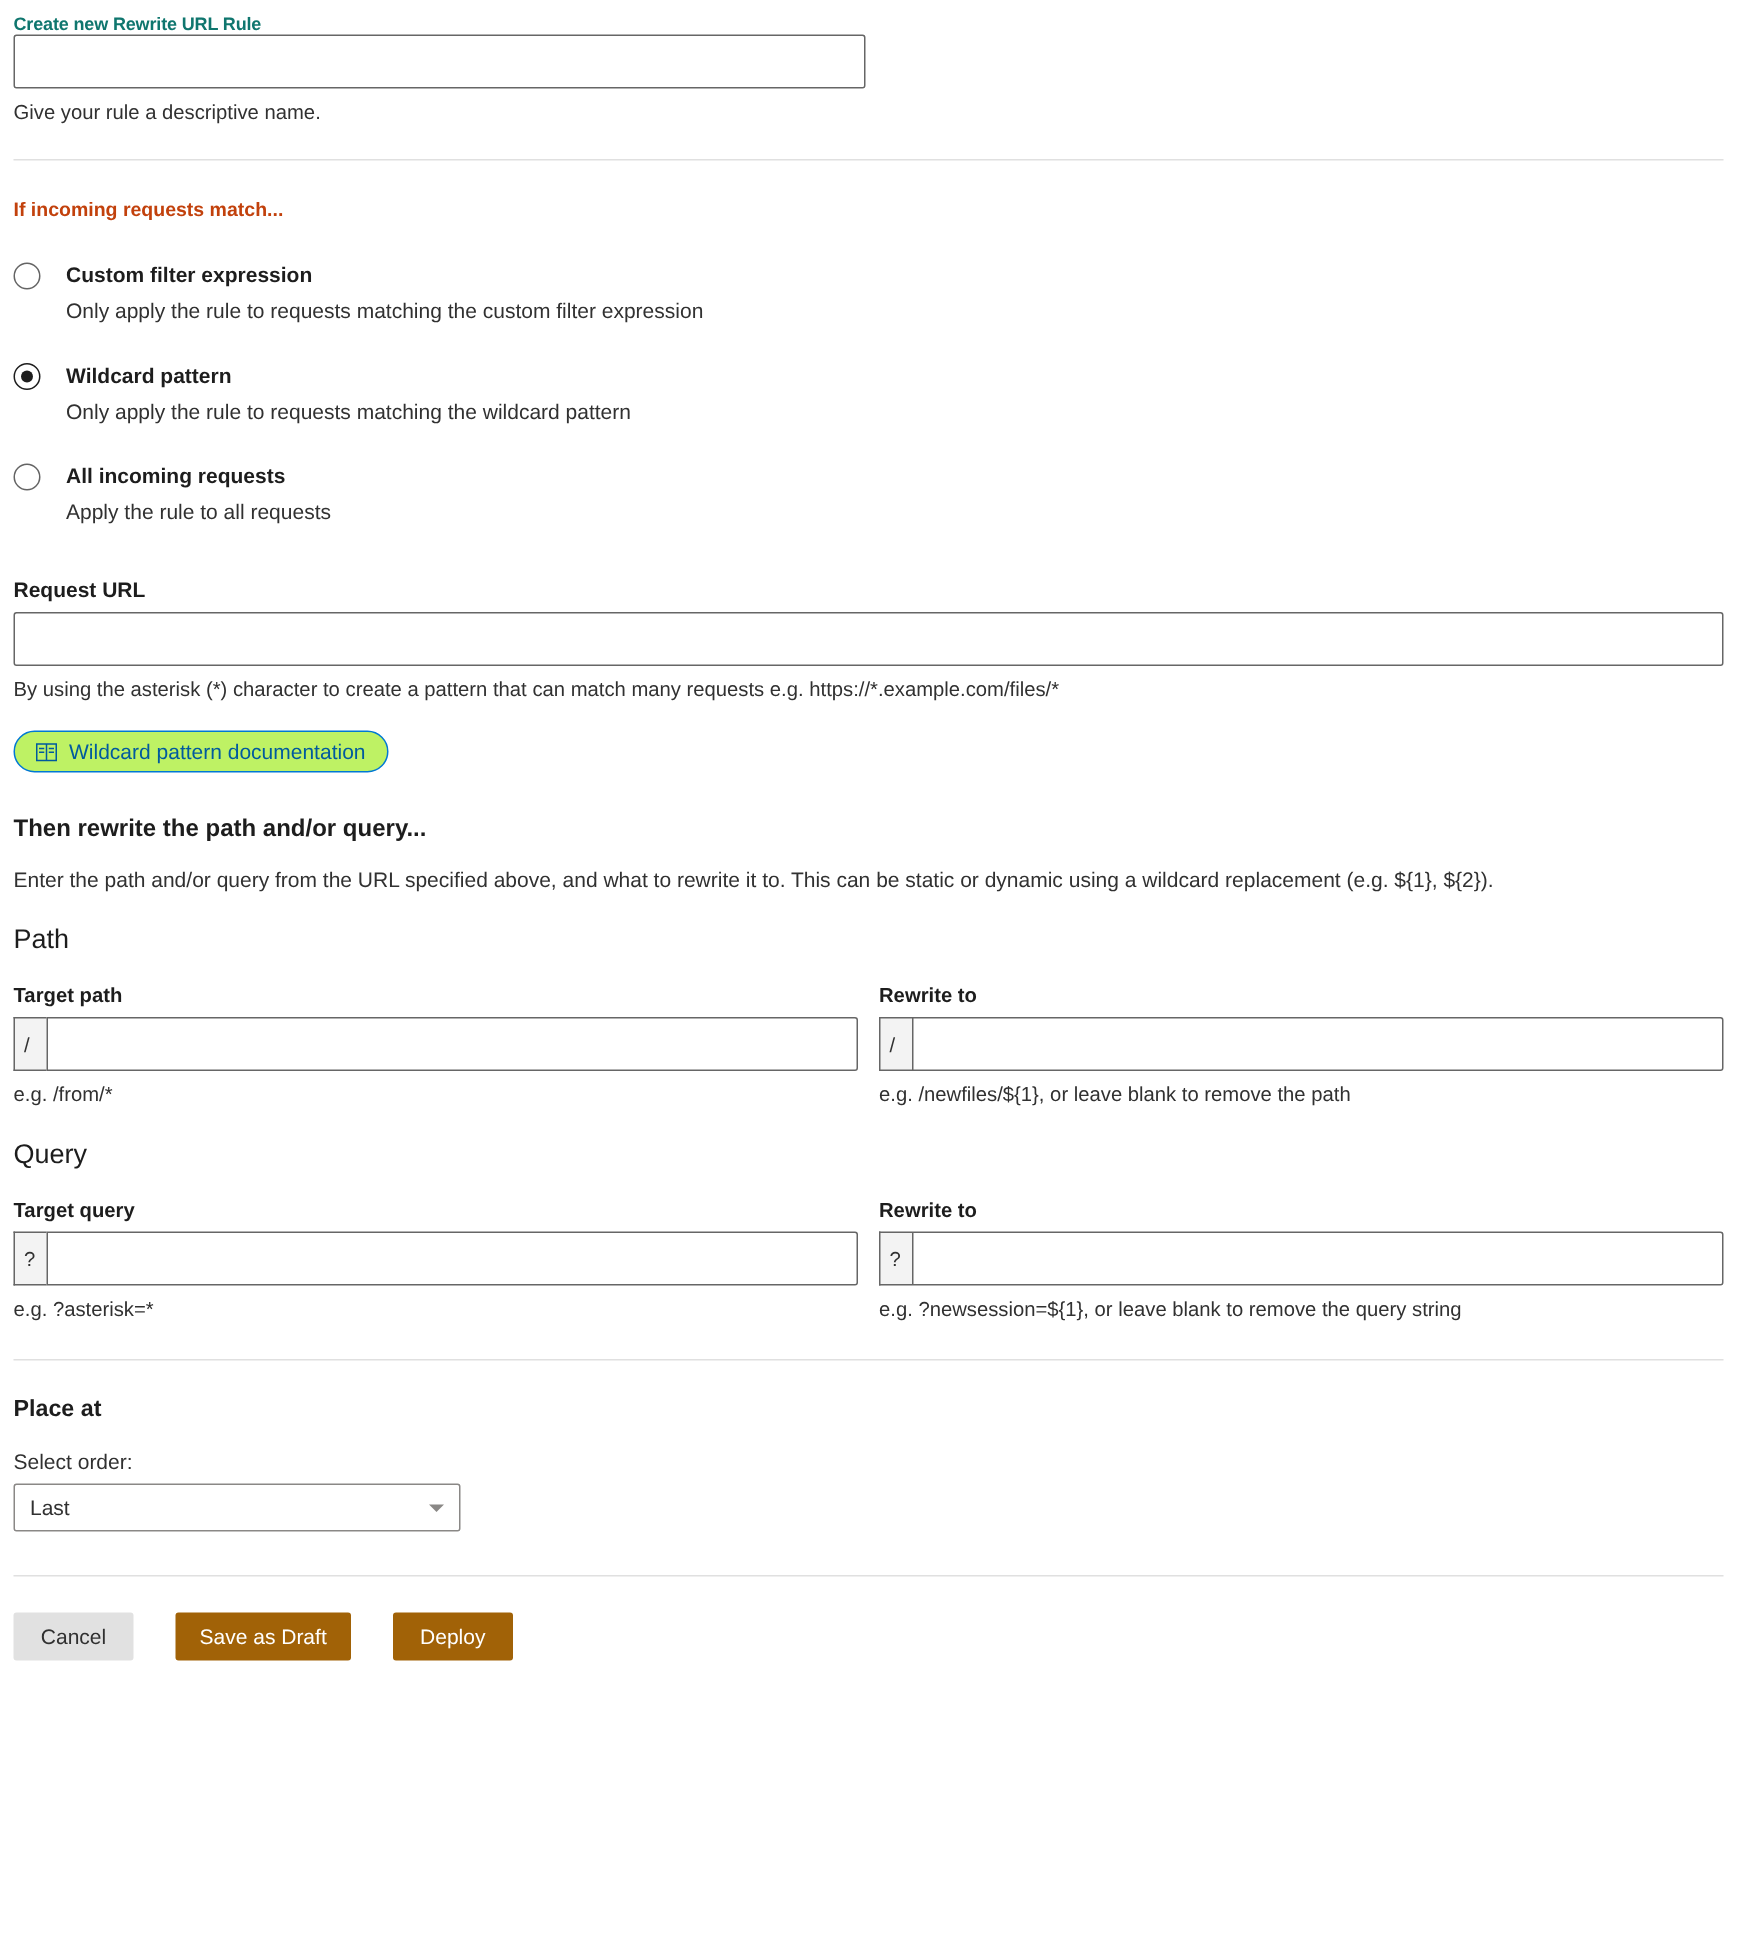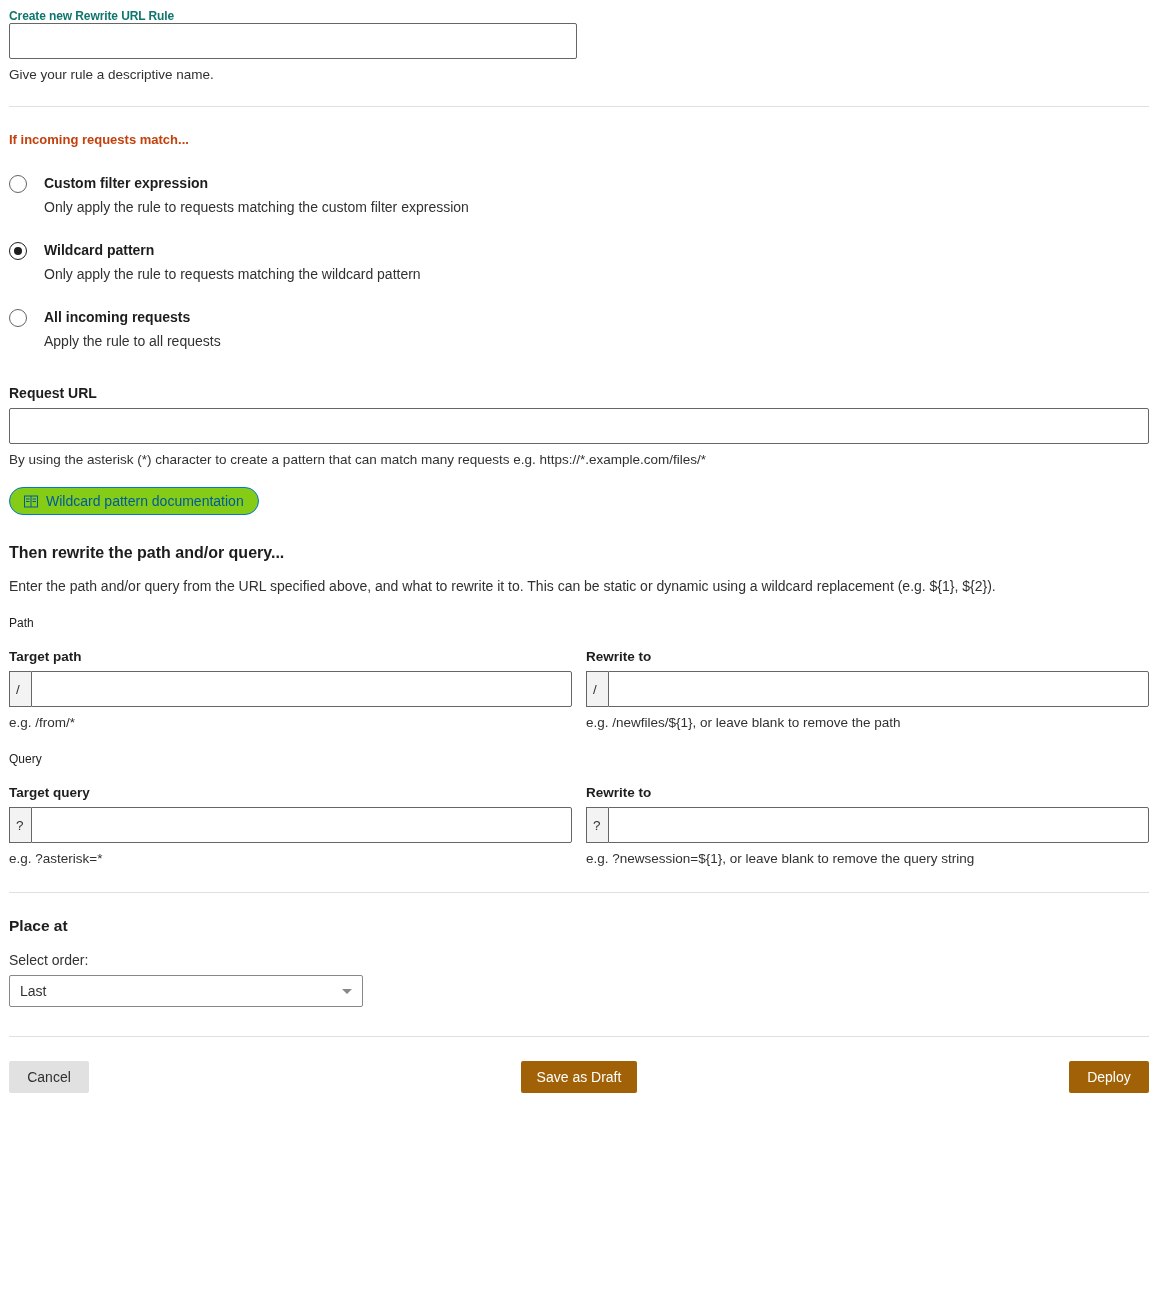--- a/index.html
+++ b/index.html
@@ -113,21 +113,21 @@
   .doc-link {
     display: inline-flex;
     align-items: center;
     gap: 8px;
     height: 28px;
     padding: 0 14px;
     border: 1px solid #0078d4;
     border-radius: 14px;
     color: #005a9e;
     font-size: 14px;
-    background: #84cc16;
+    background: #bef264;
     margin-top: 20px;
     cursor: pointer;
     text-decoration: none;
   }
   .doc-icon {
     display: inline-block;
     width: 14px; height: 13px;
     position: relative;
   }
   .sub-heading {
@@ -136,21 +136,21 @@
     color: #1d1d1d;
     margin-top: 29px;
     margin-bottom: 0;
   }
   .intro-text {
     font-size: 14px;
     color: #313131;
     margin-top: 16px;
   }
   .group-heading {
-    font-size: 12px;
+    font-size: 18px;
     color: #1d1d1d;
     margin-top: 22px;
     margin-bottom: 0;
   }
   .two-col {
     display: flex;
     gap: 14px;
     margin-top: 0;
   }
   .col { width: 563px; }
@@ -205,21 +205,21 @@
     margin-top: 24px;
     margin-bottom: 0;
   }
   .select-label {
     font-size: 14px;
     color: #313131;
     margin-top: 17px;
     margin-bottom: 7px;
   }
   .select-box {
-    width: 354px;
+    width: 298px;
     height: 32px;
     border: 1px solid #8a8886;
     border-radius: 2px;
     background: #ffffff;
     display: flex;
     align-items: center;
     justify-content: space-between;
     padding: 0 10px;
     font-size: 14px;
     color: #313131;
@@ -232,21 +232,21 @@
     border-top: 5px solid #8a8886;
   }
   hr.divider3 {
     border: none;
     border-top: 1px solid #e0e0e0;
     margin: 29px 0 0 0;
     width: 1140px;
   }
   .footer {
     display: flex;
-    justify-content: space-between;
+    justify-content: flex-start;
     gap: 28px;
     margin-top: 24px;
     padding-bottom: 14px;
   }
   .btn {
     height: 32px;
     min-width: 80px;
     border: none;
     border-radius: 2px;
     font-size: 14px;

